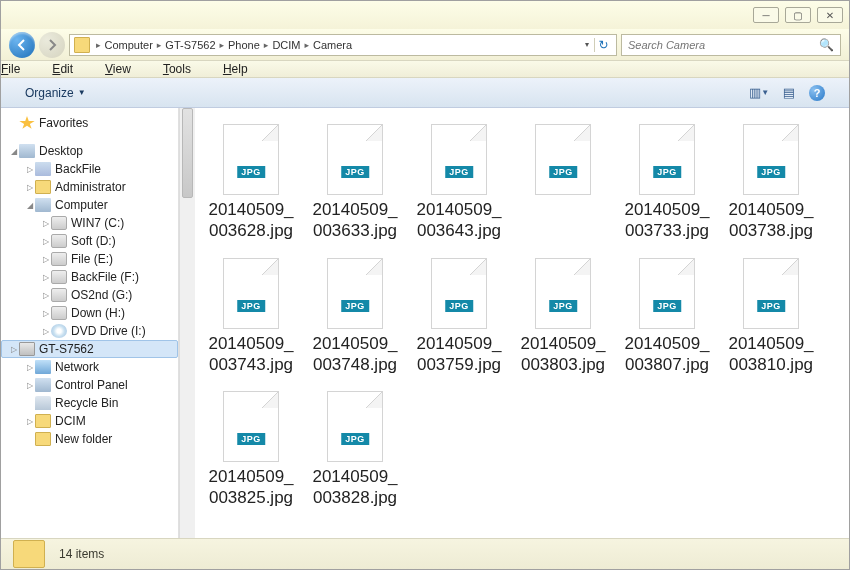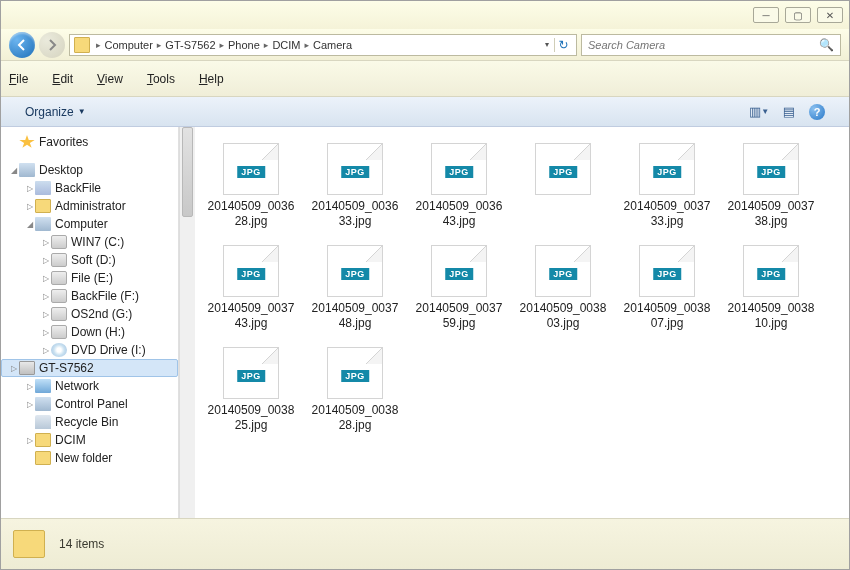--- a/index.html
+++ b/index.html
@@ -10,24 +10,24 @@
 .navbar { height: 32px; background: linear-gradient(#fdfde8, #f2f0d6); display: flex; align-items: center; padding: 0 8px; gap: 4px; border-bottom: 1px solid #d8d6c0; }
 .nav-btn { width: 26px; height: 26px; border-radius: 50%; display: flex; align-items: center; justify-content: center; cursor: pointer; }
 .nav-back { background: radial-gradient(circle at 30% 30%, #6cb5f0, #1e6fb8); color: #fff; box-shadow: inset 0 2px 2px rgba(255,255,255,.4); }
 .nav-fwd { background: radial-gradient(circle at 30% 30%, #eaeadc, #d6d4c0); color: #888; }
 .addr-wrap { flex: 1; display: flex; align-items: center; background: #fff; border: 1px solid #bcbaa0; height: 22px; padding: 0 4px; }
 .addr-icon { width: 16px; height: 16px; background: #f7d97a; border: 1px solid #d0b050; border-radius: 1px; margin-right: 4px; }
 .crumb { font-size: 11px; color: #333; padding: 0 2px; cursor: pointer; white-space: nowrap; }
 .crumb-sep { font-size: 9px; color: #666; padding: 0 2px; }
 .addr-drop { width: 14px; text-align: center; font-size: 8px; color: #555; cursor: pointer; }
 .refresh { width: 18px; text-align: center; color: #1a70b8; font-size: 12px; cursor: pointer; border-left: 1px solid #d0ceb8; }
-.search-box { width: 260px; height: 22px; border: 1px solid #bcbaa0; background: #fff; display: flex; align-items: center; padding: 0 6px; }
+.search-box { width: 220px; height: 22px; border: 1px solid #bcbaa0; background: #fff; display: flex; align-items: center; padding: 0 6px; }
 .search-box input { border: none; outline: none; flex: 1; font-size: 11px; font-style: italic; color: #888; }
 .search-icon { color: #5080b8; font-size: 12px; }
-.menubar { height: 36px; background: linear-gradient(#fafae8, #f0eed8); display: flex; align-items: center; padding: 0 8px; gap: 24px; border-bottom: 1px solid #d8d6c0; font-size: 12px; }
+.menubar { height: 17px; background: linear-gradient(#fafae8, #f0eed8); display: flex; align-items: center; padding: 0 0; gap: 32px; border-bottom: 1px solid #d8d6c0; font-size: 12px; }
 .menubar span { cursor: pointer; color: #222; }
 .menubar span u { text-decoration: underline; }
 .toolbar { height: 30px; background: linear-gradient(#ecf2fa, #d8e4f0); display: flex; align-items: center; padding: 0 24px; border-bottom: 1px solid #c0cce0; }
 .org-btn { font-size: 12px; color: #1a3a60; cursor: pointer; display: flex; align-items: center; gap: 4px; }
 .tool-right { margin-left: auto; display: flex; align-items: center; gap: 10px; }
 .tool-icon { width: 20px; height: 18px; cursor: pointer; display: flex; align-items: center; justify-content: center; font-size: 13px; color: #3a6090; }
 .help-icon { width: 16px; height: 16px; border-radius: 50%; background: radial-gradient(circle at 30% 30%, #8ac0f0, #2878c8); color: #fff; font-size: 11px; font-weight: bold; display: flex; align-items: center; justify-content: center; cursor: pointer; }
 .body-area { flex: 1; display: flex; overflow: hidden; border-radius: 15px; }
 .sidebar { width: 178px; background: #fff; border-right: 1px solid #e0e0e0; overflow-y: auto; padding: 6px 0; }
 .scrollbar-v { width: 16px; background: #f0f0f0; border-left: 1px solid #ddd; position: relative; }
@@ -42,25 +42,25 @@
 .ic-lib { background: linear-gradient(#cde,#abd); border-radius: 1px; }
 .ic-drive { background: linear-gradient(#eee,#ccc); border: 1px solid #aaa; border-radius: 2px; }
 .ic-cd { border-radius: 50%; background: radial-gradient(circle,#fff 20%,#c8e0f0 50%,#a0c0e0 100%); }
 .ic-comp { background: linear-gradient(#d0e0f0,#a0b8d0); border-radius: 1px; }
 .ic-net { background: linear-gradient(#c0e0f8,#70a8d8); border-radius: 1px; }
 .ic-phone { background: linear-gradient(#e8e8e8,#c0c0c0); border: 1px solid #999; border-radius: 1px; }
 .ic-bin { background: linear-gradient(#e0e8f0,#b8c8d8); border-radius: 2px 2px 0 0; }
 .content { flex: 1; background: #fff; overflow: auto; padding: 12px 8px; }
 .file-grid { display: flex; flex-wrap: wrap; gap: 8px 8px; }
 .file-item { width: 96px; display: flex; flex-direction: column; align-items: center; cursor: pointer; padding: 4px; }
-.file-thumb { width: 56px; height: 52px; background: #fff; border: 1px solid #d4d4d4; position: relative; margin-bottom: 4px; }
+.file-thumb { width: 56px; height: 71px; background: #fff; border: 1px solid #d4d4d4; position: relative; margin-bottom: 4px; }
 .file-thumb::before { content: ""; position: absolute; top: 0; right: 0; width: 16px; height: 16px; background: linear-gradient(135deg,#fff 48%, #d4d4d4 50%, #f4f4f4 52%); }
 .file-thumb .badge { position: absolute; bottom: 16px; left: 50%; transform: translateX(-50%); background: #1489a8; color: #fff; font-size: 9px; font-weight: bold; padding: 1px 4px; letter-spacing: .5px; }
-.file-name { font-size: 12px; text-align: center; color: #222; line-height: 1.25; word-break: break-all; }
-.statusbar { height: 51px; background: linear-gradient(#f6f4e0,#eeecd4); border-top: 1px solid #d8d6c0; display: flex; align-items: center; padding: 12px 12px; gap: 14px; }
+.file-name { font-size: 17px; text-align: center; color: #222; line-height: 1.25; word-break: break-all; }
+.statusbar { height: 31px; background: linear-gradient(#f6f4e0,#eeecd4); border-top: 1px solid #d8d6c0; display: flex; align-items: center; padding: 12px 12px; gap: 14px; }
 .status-icon { width: 32px; height: 28px; background: #f7d97a; border: 1px solid #d0b050; border-radius: 2px; }
 .status-text { font-size: 12px; color: #3a3a30; }
 </style>
 </head>
 <body>
 
 <div class="window">
 
   <div class="titlebar">
     <div class="win-btn">─</div>

